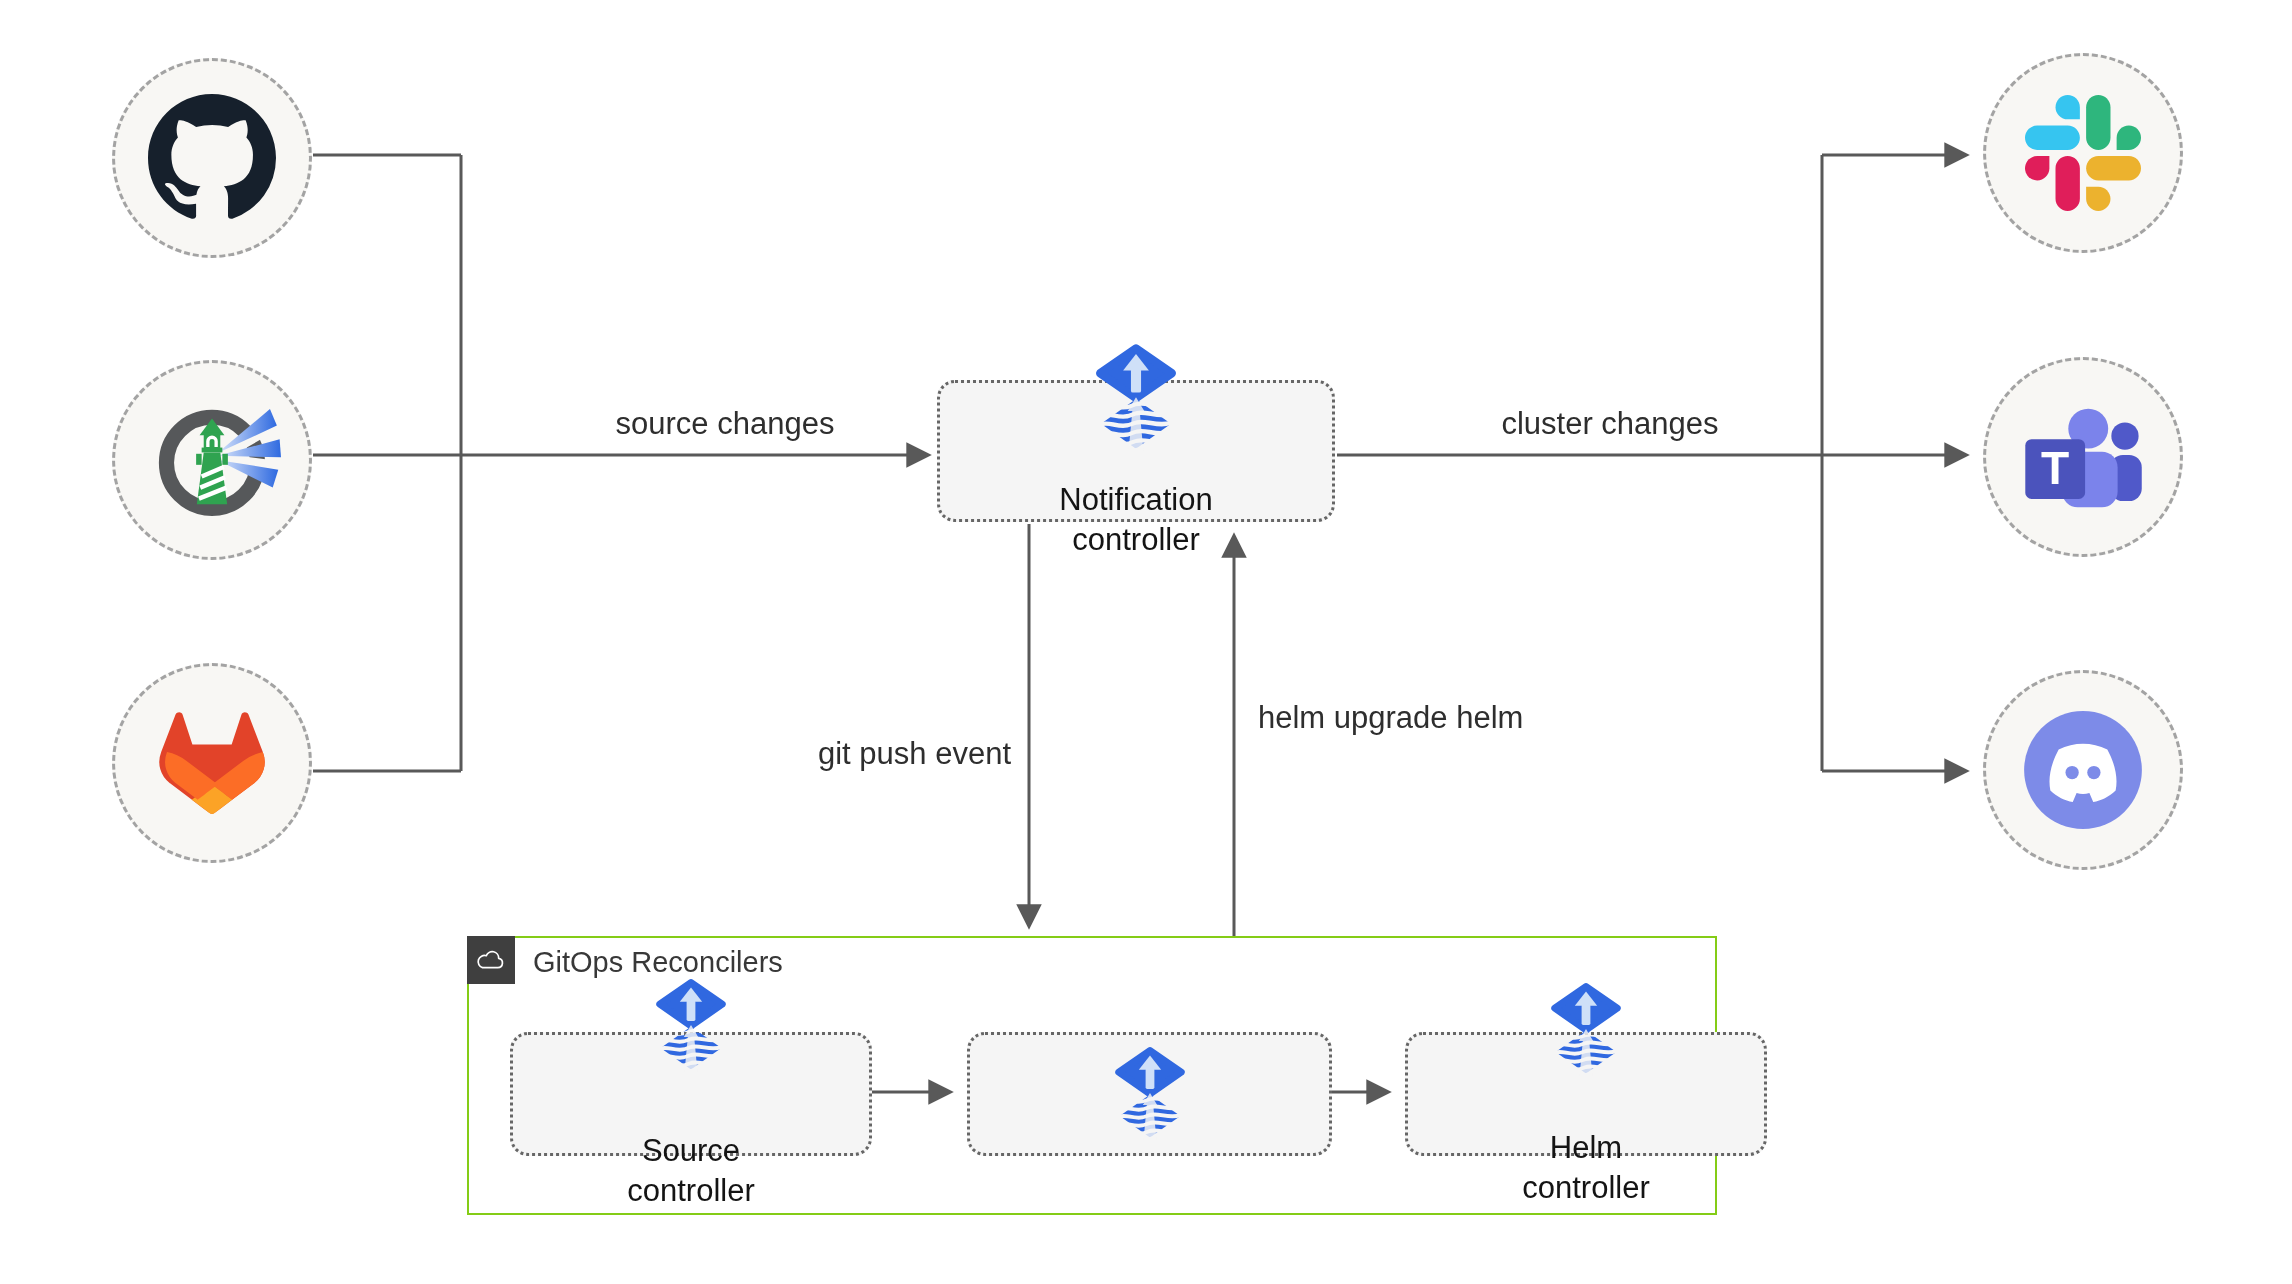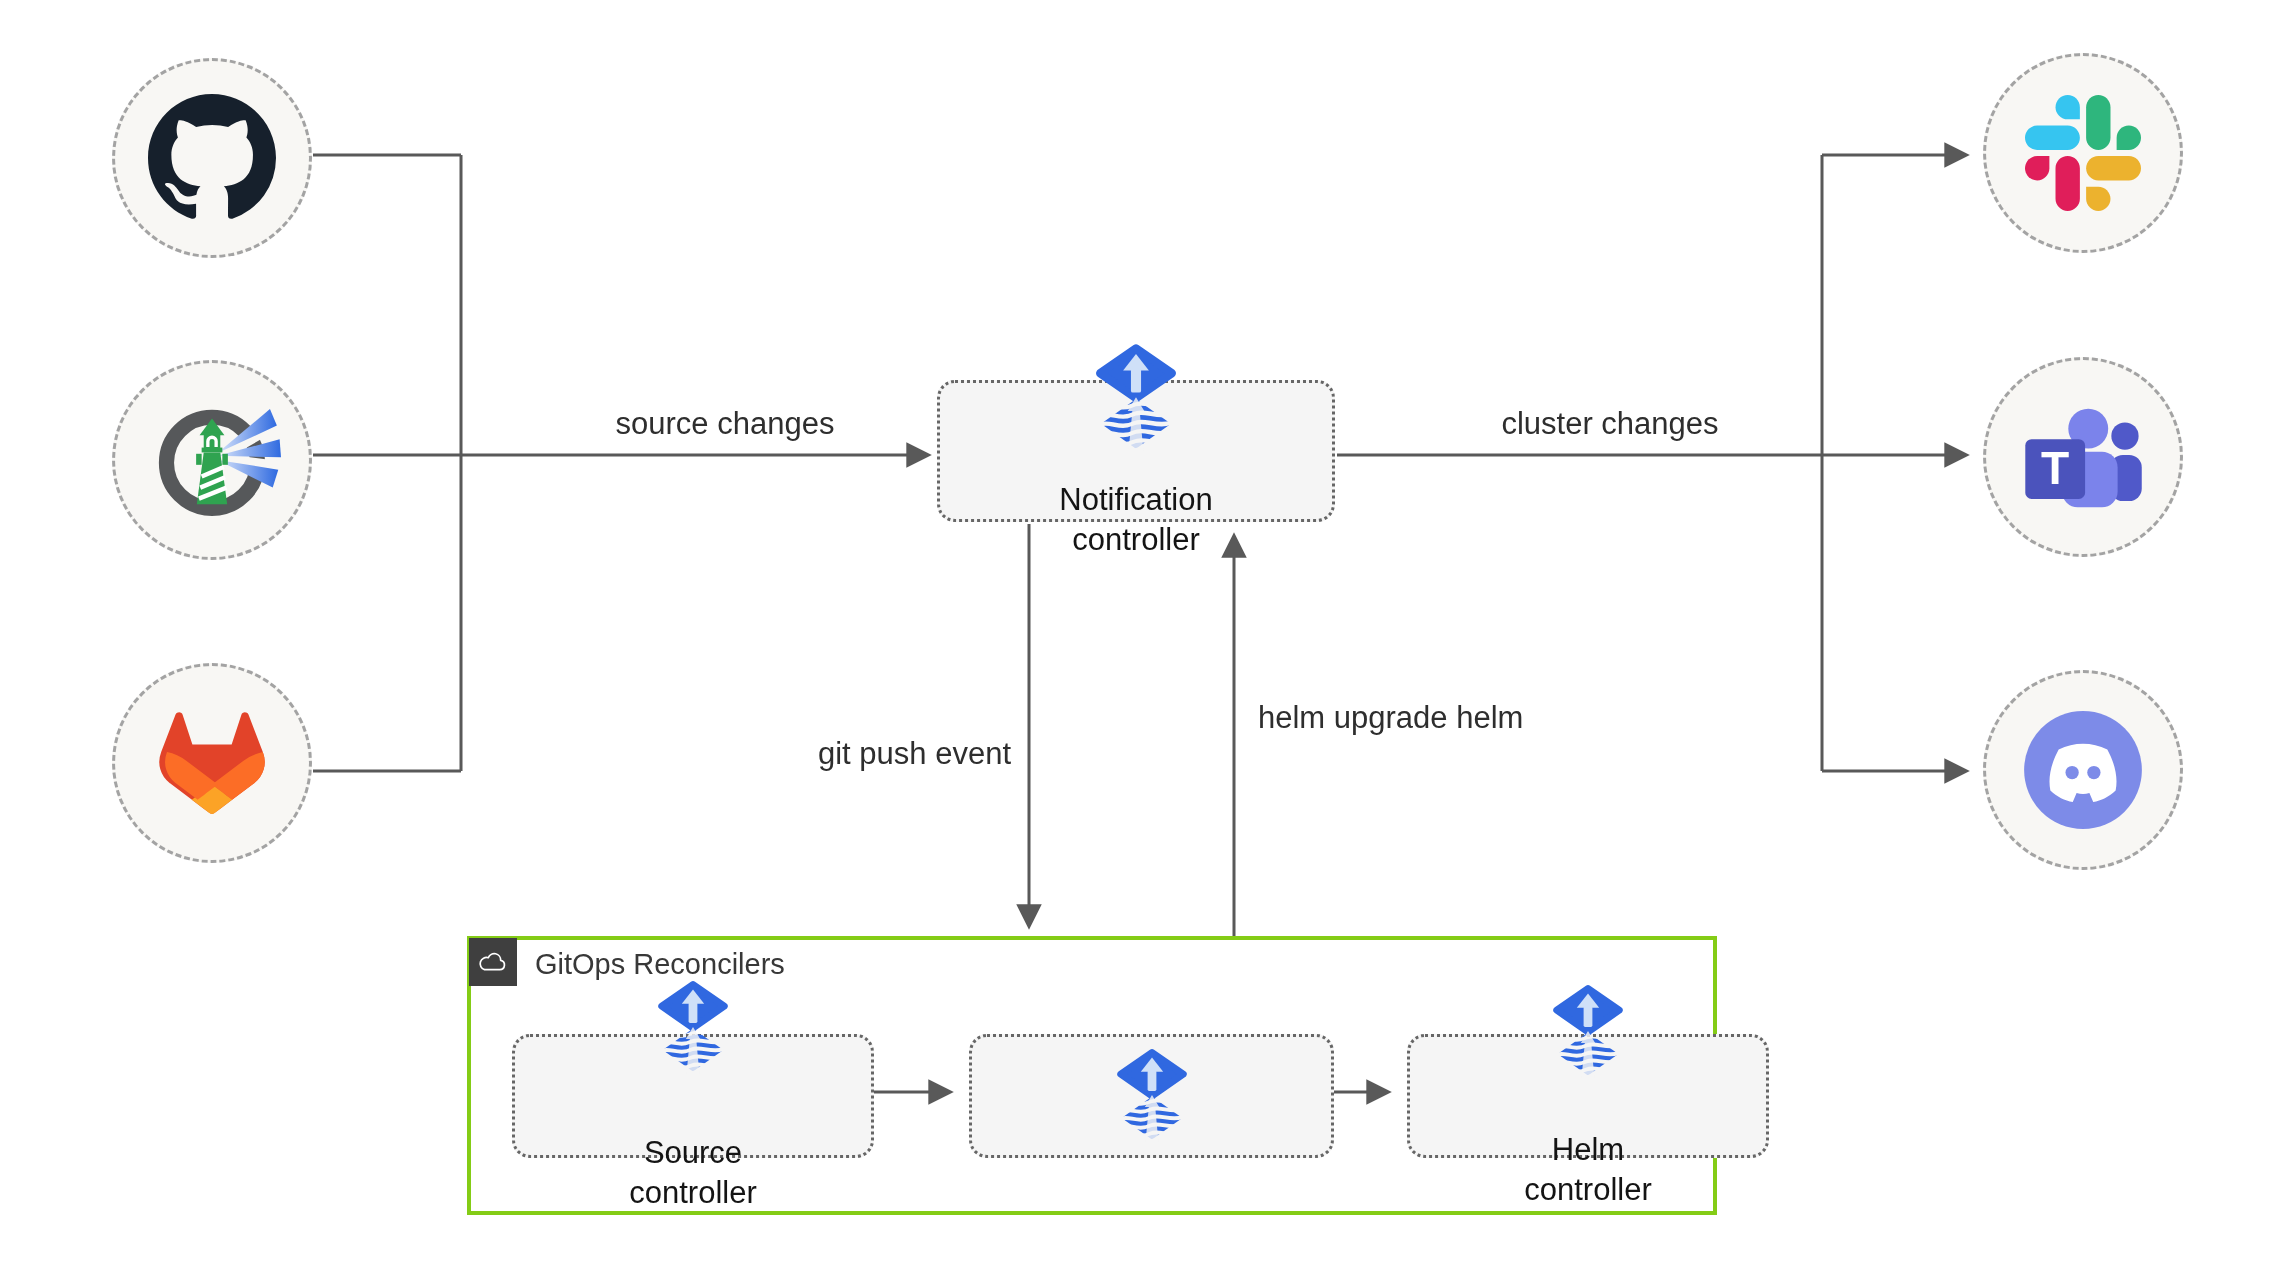--- a/index.html
+++ b/index.html
@@ -20,21 +20,21 @@
     display:flex;align-items:center;justify-content:center;gap:24px;flex-direction:column;
   }
   .ctrl-label{
     font-size:31px;color:#141414;text-align:center;line-height:1.28;
   }
   .edge-label{
     position:absolute;font-size:31px;color:#2e2e2e;white-space:nowrap;
   }
   .reconcilers{
     position:absolute;left:467px;top:936px;width:1250px;height:279px;
-    border:4px solid #84cc16;box-sizing:border-box;background:transparent;
+    border:2px solid #84cc16;box-sizing:border-box;background:transparent;
   }
   .reconcilers .badge{
     position:absolute;left:-2px;top:-2px;width:48px;height:48px;background:#3f3f3f;
     display:flex;align-items:center;justify-content:center;
   }
   .reconcilers .title{
     position:absolute;left:64px;top:8px;font-size:29px;color:#383838;white-space:nowrap;
   }
 </style>
 </head>

